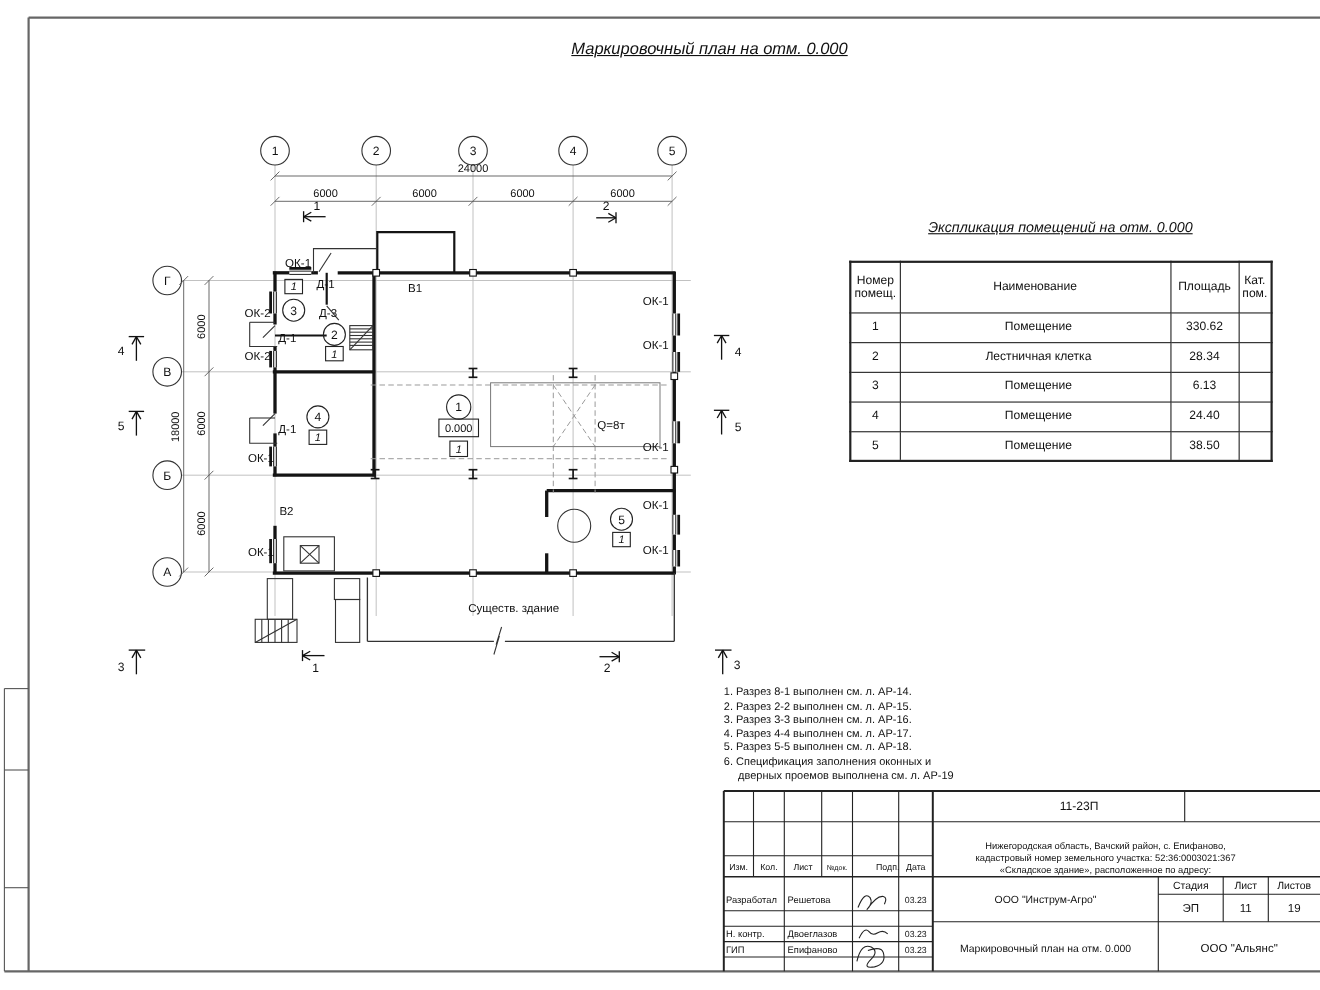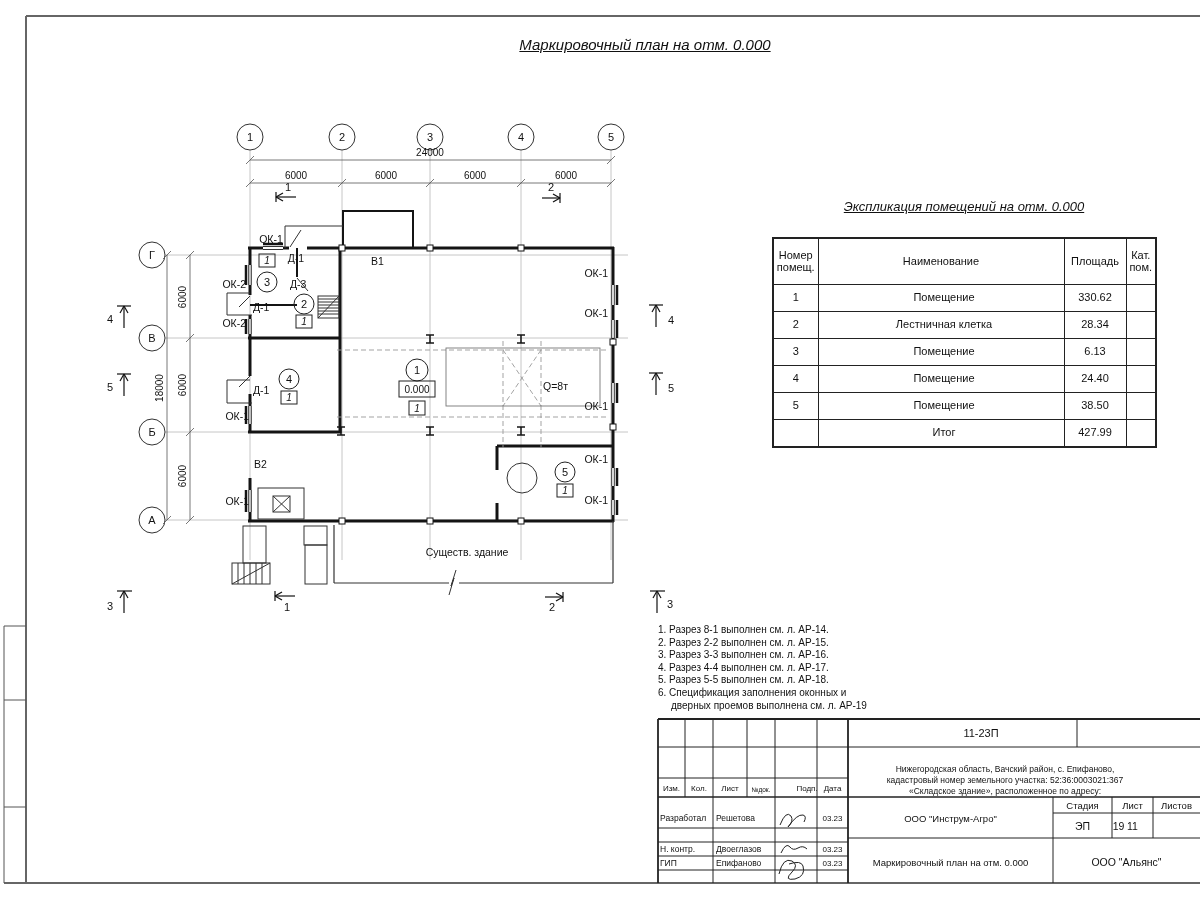--- a/index.html
+++ b/index.html
@@ -448,26 +448,20 @@
       <td class="l">Помещение</td>
       <td class="c">24.40</td>
       <td class="c"></td>
     </tr>
     <tr style="height:27px">
       <td class="c">5</td>
       <td class="l">Помещение</td>
       <td class="c">38.50</td>
       <td class="c"></td>
     </tr>
-    <tr style="height:28px">
-      <td class="c"></td>
-      <td class="l" style="padding-left:12px">Итог</td>
-      <td class="c">427.99</td>
-      <td class="c"></td>
-    </tr>
   </tbody>
     </table>
 </div>
 
 <div class="ovl notes" style="left:658px;top:624px;width:218px">
   <div class="note">1. Разрез 8-1 выполнен см. л. АР-14.</div>
   <div class="note">2. Разрез 2-2 выполнен см. л. АР-15.</div>
   <div class="note">3. Разрез 3-3 выполнен см. л. АР-16.</div>
   <div class="note">4. Разрез 4-4 выполнен см. л. АР-17.</div>
   <div class="note">5. Разрез 5-5 выполнен см. л. АР-18.</div>
@@ -498,13 +492,13 @@
 
 <div class="tbt cen" style="left:848px;top:813px;width:205px;font-size:9.5px">ООО "Инструм-Агро"</div>
 <div class="tbt cen" style="left:848px;top:857px;width:205px;font-size:9.5px">Маркировочный план на отм. 0.000</div>
 <div class="tbt cen" style="left:1053px;top:856px;width:147px;font-size:10.5px">ООО "Альянс"</div>
 
 <div class="tbt cen" style="left:1053px;top:800px;width:59px;font-size:9.5px">Стадия</div>
 <div class="tbt cen" style="left:1112px;top:800px;width:41px;font-size:9.5px">Лист</div>
 <div class="tbt cen" style="left:1153px;top:800px;width:47px;font-size:9.5px">Листов</div>
 <div class="tbt cen" style="left:1053px;top:820px;width:59px;font-size:10.5px">ЭП</div>
 <div class="tbt cen" style="left:1112px;top:820px;width:41px;font-size:10.5px">11</div>
-<div class="tbt cen" style="left:1095px;top:820px;width:47px;font-size:10.5px">19</div>
+<div class="tbt cen" style="left:1153px;top:820px;width:47px;font-size:10.5px">19</div>
 
 </body></html>

